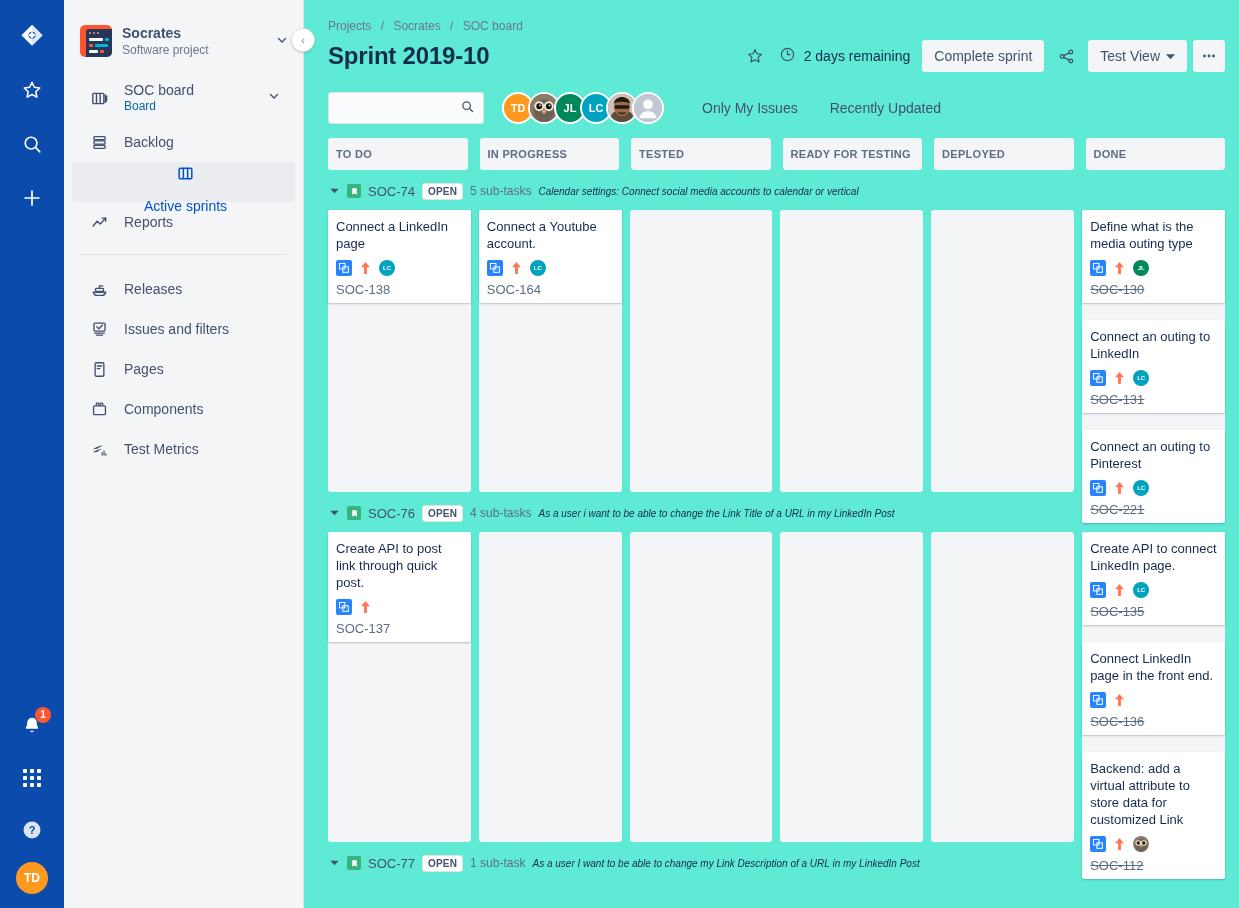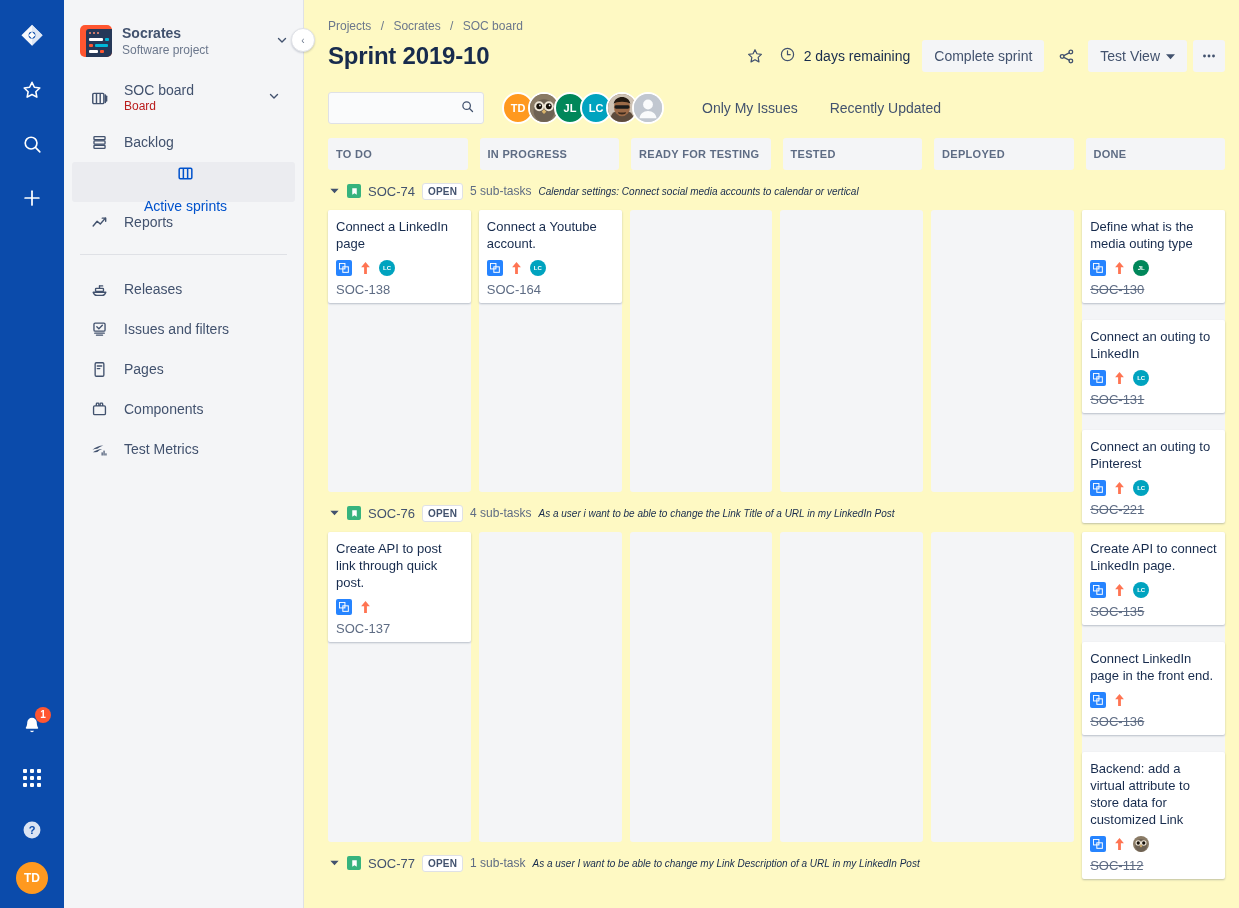--- a/index.html
+++ b/index.html
@@ -96,34 +96,34 @@
     margin: 0 8px; border-radius: 3px;
     cursor: pointer; color: #42526e; font-size: 14px;
     line-height: 17px;
   }
   .nav-item.selected { background: #ebecf0; flex-direction: column; }
   .nav-item.selected .nav-label { color: #0052cc; font-weight: 500; }
   .nav-item.board-entry { height: 48px; }
   .nav-ico { width: 22px; flex: 0 0 22px; display: flex; align-items: center; justify-content: center; color: #42526e; }
   .nav-text { flex: 1; min-width: 0; }
   .nav-label { font-size: 14px; color: #42526e; }
-  .nav-sub { font-size: 12px; color: #b91c1c; line-height: 15px; }
+  .nav-sub { font-size: 12px; color: #0369a1; line-height: 15px; }
   .nav-sep { height: 1px; background: #dfe1e6; margin: 12px 16px 8px 16px; }
 
   .collapse-btn {
     position: absolute; right: -12px; top: 28px;
     width: 24px; height: 24px; border-radius: 50%;
     background: #fff; border: 1px solid #dfe1e6;
     box-shadow: 0 1px 2px rgba(9,30,66,0.18);
     display: flex; align-items: center; justify-content: center;
     color: #6b778c; font-size: 10px; cursor: pointer; z-index: 30;
   }
 
   
-  .main { flex: 1; height: 908px; overflow: hidden; padding: 18px 14px 0 24px; background:#fef9c3; position: relative; }
+  .main { flex: 1; height: 908px; overflow: hidden; padding: 18px 14px 0 24px; background:#5eead4; position: relative; }
 
   .breadcrumb { font-size: 12px; color: #6b778c; line-height: 16px; margin-bottom: 2px; }
   .breadcrumb span.crumb { cursor: pointer; }
   .breadcrumb .sep { padding: 0 6px; color: #6b778c; }
 
   .title-row { display: flex; align-items: center; height: 40px; }
   .page-title { font-size: 24px; font-weight: bold; color: #172b4d; letter-spacing: -0.2px; }
   .title-actions { margin-left: auto; display: flex; align-items: center; gap: 6px; }
   .icon-btn {
     width: 32px; height: 32px; border-radius: 3px;
@@ -548,22 +548,22 @@
       <div class="filters">
         <div class="filter-link">Only My Issues</div>
         <div class="filter-link">Recently Updated</div>
       </div>
     </div>
 
     <div class="board">
       <div class="col-headers">
         <div class="col-head">TO DO</div>
         <div class="col-head">IN PROGRESS</div>
+        <div class="col-head">TESTED</div>
         <div class="col-head">READY FOR TESTING</div>
-        <div class="col-head">TESTED</div>
         <div class="col-head">DEPLOYED</div>
         <div class="col-head">DONE</div>
       </div>
 
       <div id="swimlanes">
           <div class="swimlane">
             <div class="swim-head">
               <span class="swim-caret"><svg width="11" height="11" viewBox="0 0 12 12">
                   <polygon points="1.5,4 10.5,4 6,9" fill="#42526e"></polygon>
                 </svg></span>

